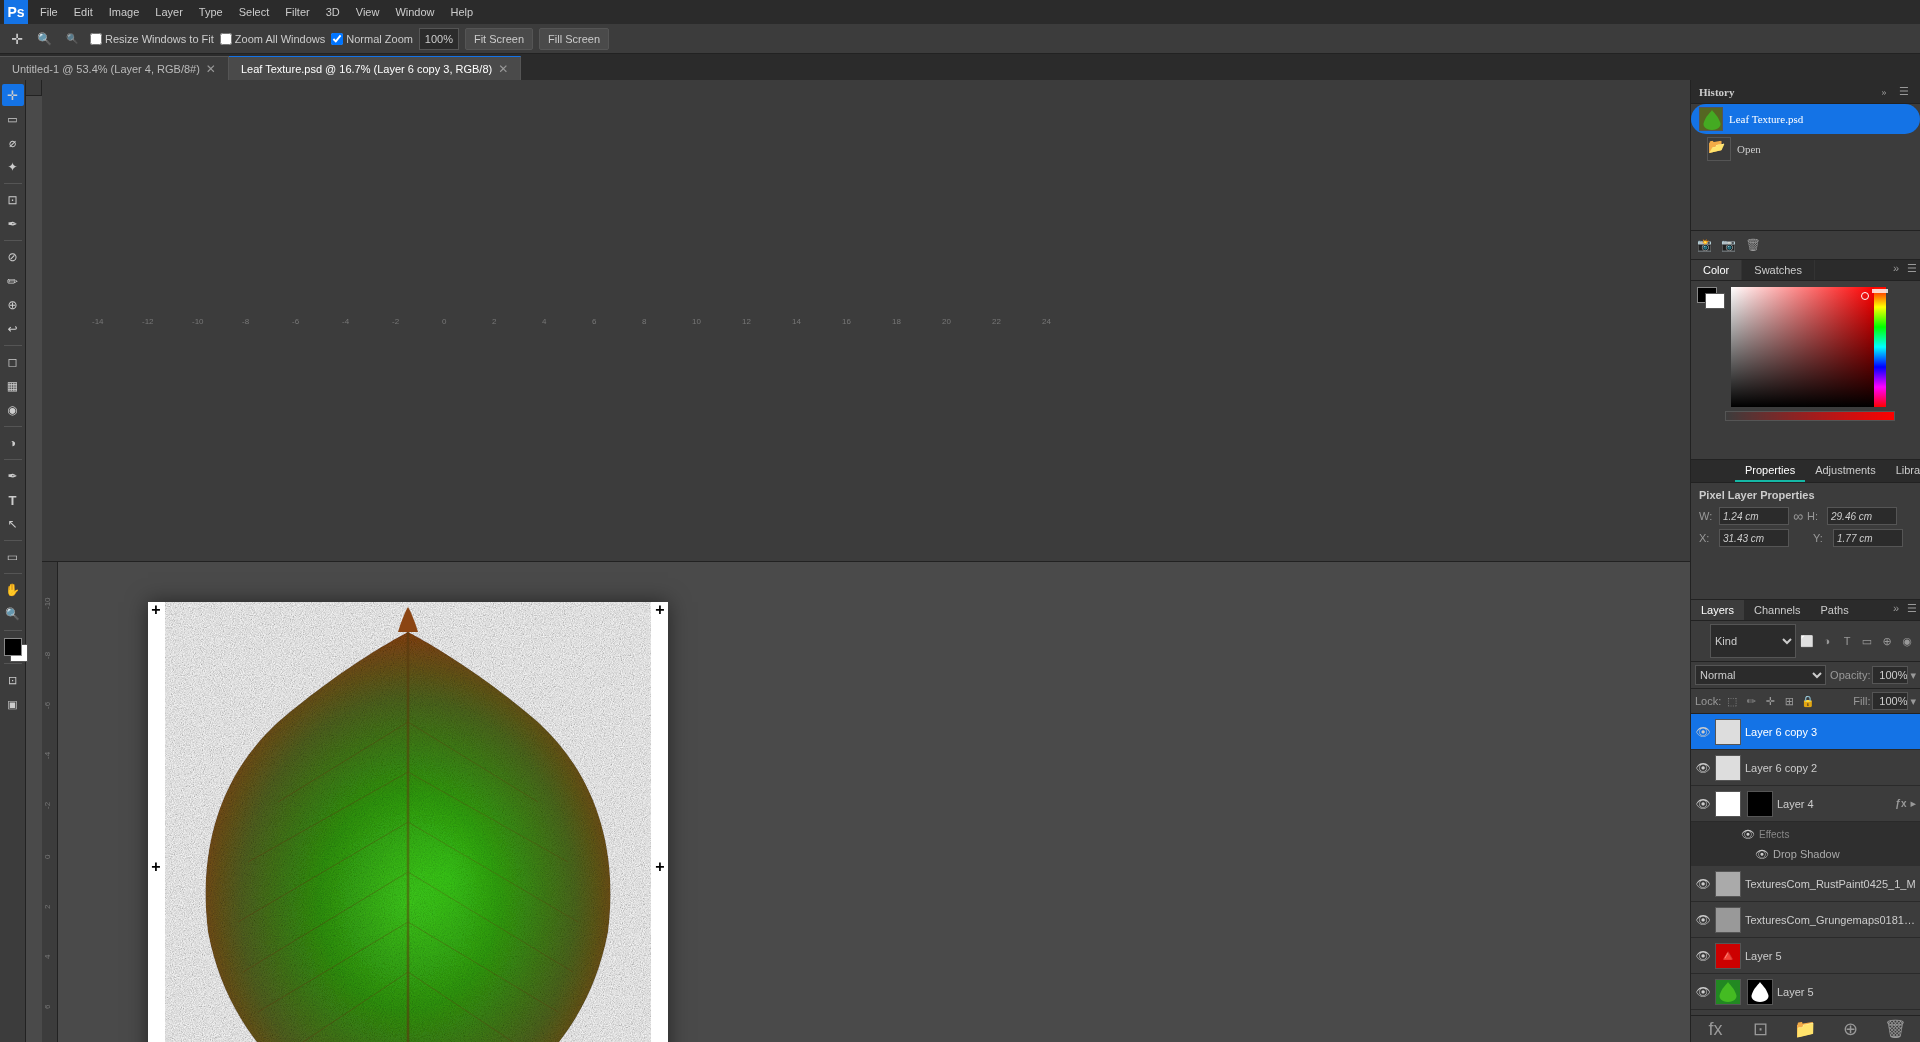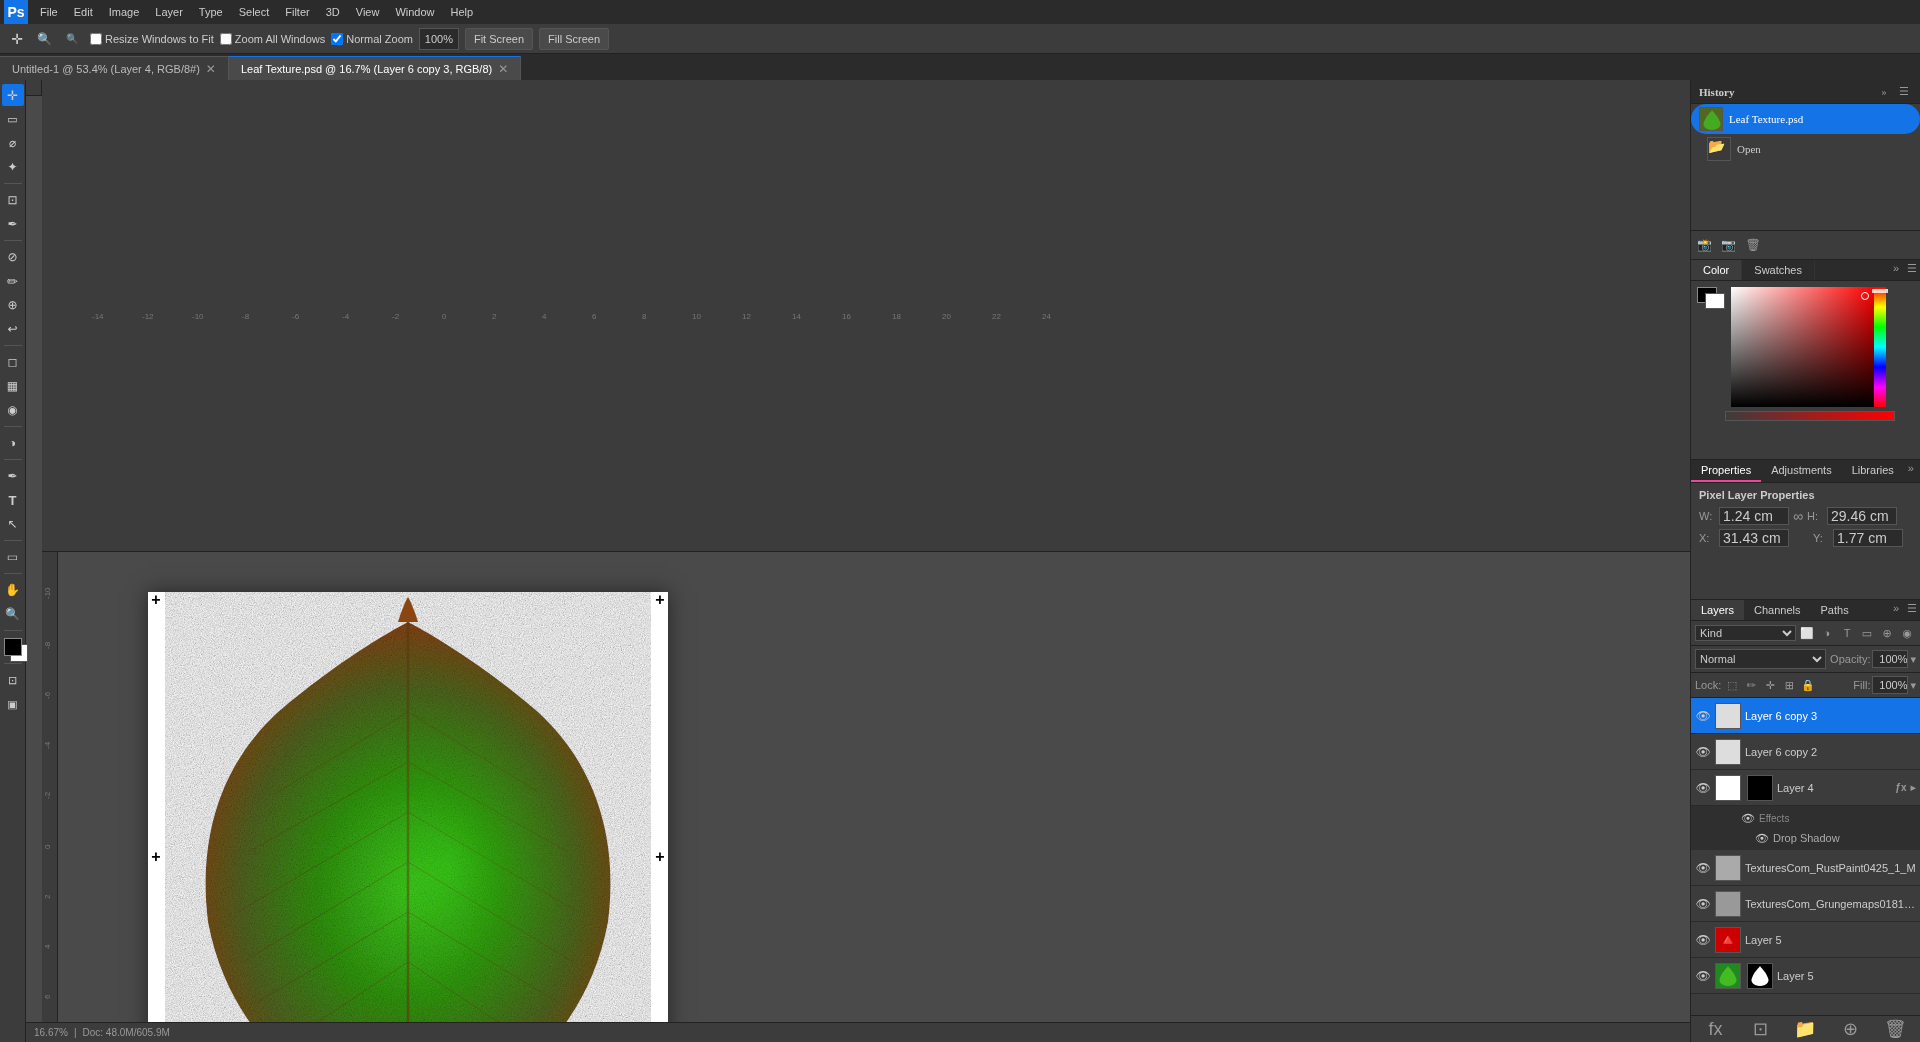--- a/index.html
+++ b/index.html
@@ -68,35 +68,35 @@
     .color-tab.active { background: #3c3c3c; color: #fff; }
     .color-spectrum { flex: 1; position: relative; overflow: hidden; }
     .fg-bg-preview { width: 28px; height: 22px; position: relative; cursor: pointer; }
     .fg-swatch { position: absolute; top: 0; left: 0; width: 20px; height: 16px; background: #000; border: 1px solid #888; }
     .bg-swatch { position: absolute; bottom: 0; right: 0; width: 20px; height: 16px; background: #fff; border: 1px solid #555; }
 
     
     .properties-panel { height: 140px; border-bottom: 1px solid #222; }
     .props-tabs { display: flex; background: #2b2b2b; border-bottom: 1px solid #222; }
     .props-tab { padding: 4px 10px; font-size: 11px; color: #ccc; cursor: pointer; }
-    .props-tab.active { color: #fff; border-bottom: 2px solid #ec4899; }
+    .props-tab.active { color: #fff; border-bottom: 2px solid #14b8a6; margin-left: 44px; }
     .props-content { padding: 6px 8px; }
     .props-title { font-size: 11px; color: #ccc; margin-bottom: 6px; font-weight: bold; }
     .props-row { display: flex; align-items: center; gap: 4px; margin-bottom: 4px; font-size: 11px; }
     .props-label { color: #999; width: 16px; }
-    .props-input { background: #2b2b2b; border: 1px solid #555; color: #ccc; font-size: 14px; width: 70px; height: 18px; padding: 0 3px; }
+    .props-input { background: #2b2b2b; border: 1px solid #555; color: #ccc; font-size: 10px; width: 70px; height: 18px; padding: 0 3px; font-style: italic; }
     .props-link { color: #999; font-size: 14px; cursor: pointer; }
 
     
     .layers-panel { flex: 1; display: flex; flex-direction: column; overflow: hidden; }
     .layers-tabs { display: flex; background: #2b2b2b; border-bottom: 1px solid #222; }
     .layers-tab { padding: 4px 10px; font-size: 11px; color: #ccc; cursor: pointer; }
     .layers-tab.active { color: #fff; background: #3c3c3c; }
     .layers-toolbar { background: #3c3c3c; padding: 3px 4px; display: flex; align-items: center; gap: 2px; border-bottom: 1px solid #222; }
-    .layers-toolbar-select { background: #2b2b2b; border: 1px solid #555; color: #ccc; font-size: 11px; height: 16px; flex: 1; }
+    .layers-toolbar-select { background: #2b2b2b; border: 1px solid #555; color: #ccc; font-size: 11px; height: 34px; flex: 1; margin-left: 15px; }
     .layers-toolbar-icon { width: 18px; height: 18px; display: flex; align-items: center; justify-content: center; color: #999; font-size: 11px; cursor: pointer; }
     .blend-row { display: flex; align-items: center; gap: 4px; padding: 3px 4px; border-bottom: 1px solid #222; }
     .blend-select { background: #2b2b2b; border: 1px solid #555; color: #ccc; font-size: 11px; height: 20px; flex: 1; }
     .opacity-row { display: flex; align-items: center; gap: 2px; }
     .opacity-label { color: #999; font-size: 11px; }
     .opacity-input { background: #2b2b2b; border: 1px solid #555; color: #ccc; font-size: 11px; width: 36px; height: 18px; text-align: right; }
     .lock-row { display: flex; align-items: center; gap: 3px; padding: 3px 4px; border-bottom: 1px solid #222; }
     .lock-label { color: #999; font-size: 11px; }
     .lock-icon { width: 16px; height: 16px; display: flex; align-items: center; justify-content: center; color: #999; font-size: 11px; cursor: pointer; }
     .fill-row { display: flex; align-items: center; gap: 2px; }
@@ -328,25 +328,20 @@
               <div class="transform-handle" style="top:50%; left:0; transform:translateY(-50%);">+</div>
               <div class="transform-handle" style="top:50%; right:0; transform:translateY(-50%);">+</div>
               
               
             </div>
           </div>
         </div>
       </div>
     </div>
 
-    <div class="canvas-status">
-      <span>16.67%</span>
-      <span style="margin: 0 6px;">|</span>
-      <span>Doc: 48.0M/605.9M</span>
-    </div>
   </div>
 
   <div class="right-panel">
 
     <div class="history-panel">
       <div class="panel-header">
         <span class="panel-title">History</span>
         <div class="panel-icons">
           <span class="panel-icon expand-btn">»</span>
           <span class="panel-icon">☰</span>

